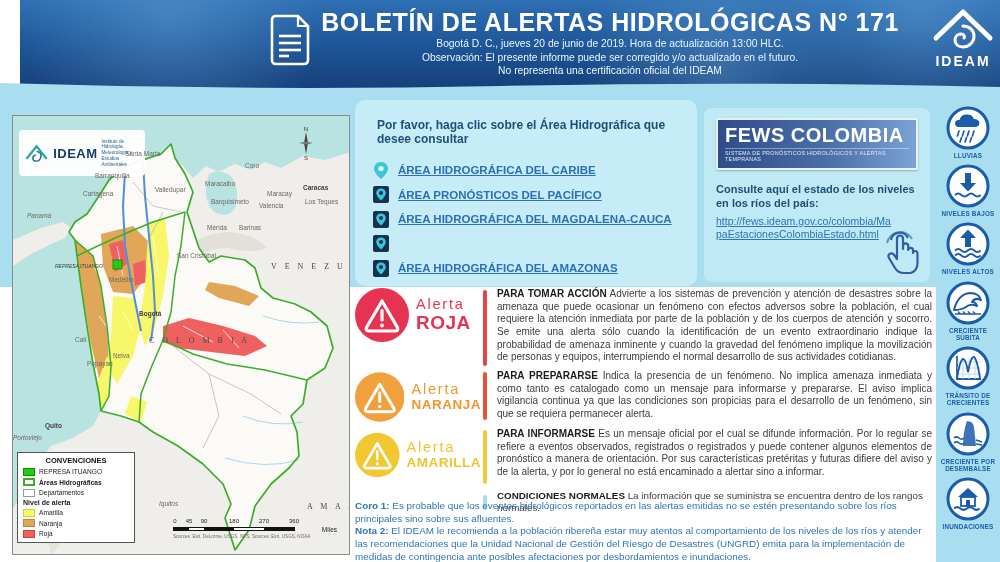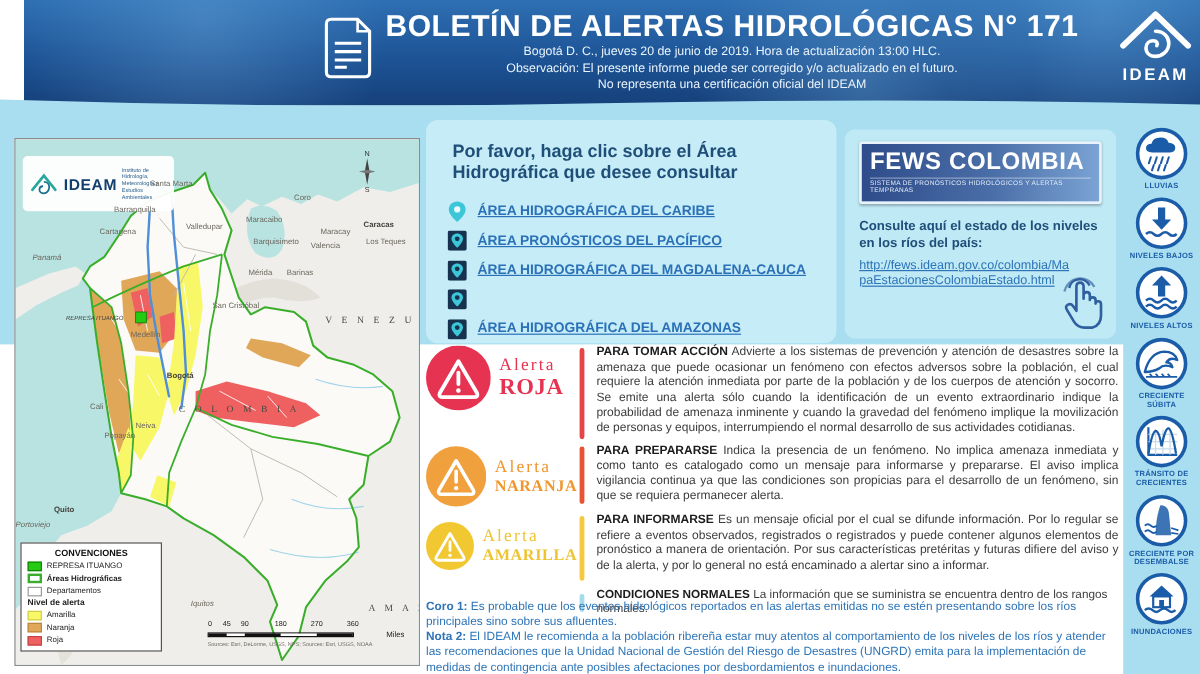--- a/index.html
+++ b/index.html
@@ -68,21 +68,21 @@
   .sc-ticks { position:relative; height:8px; font-size:6px; color:#222; }
   .sc-ticks span { position:absolute; transform:translateX(-50%); }
   .sc-bar { display:flex; height:4px; width:122px; border:1px solid #111; margin-top:1px; }
   .sc-bar i { display:block; height:100%; }
   .sc-unit { position:absolute; right:8px; top:8px; font-size:6.5px; color:#222; }
   .sc-src { font-size:4.6px; color:#6f6b63; margin-top:3px; white-space:nowrap; }
 
   
   .links-panel { position:absolute; left:355px; top:100px; width:342px; height:186px;
     background:#c6edf7; border-radius:10px; padding:18px 16px 10px 18px; }
-  .instruction { font-size:15px; font-weight:bold; color:#1f4e79; padding-left:4px; }
+  .instruction { font-size:12px; font-weight:bold; color:#1f4e79; padding-left:4px; }
   .link-list { list-style:none; margin-top:12px; }
   .link-list li { display:flex; align-items:center; gap:9px; height:24.5px; cursor:pointer; }
   .ah-link { font-size:11.5px; font-weight:bold; color:#2b71b8; text-decoration:underline; }
 
   
   .fews-panel { position:absolute; left:704px; top:108px; width:226px; height:174px;
     background:#bfe9f5; border-radius:8px; padding:10px 12px; }
   .fews-banner { width:100%; height:52px; border:2px solid #e9f1fa; border-radius:2px;
     background:linear-gradient(90deg,#2e4c8a 0%, #4a6ea8 55%, #7ba3d4 100%);
     padding:4px 7px 3px 7px; box-shadow:0 1px 2px rgba(0,0,0,.25); }
@@ -90,21 +90,21 @@
   .fews-sub { font-size:5.4px; color:#dfe9f7; letter-spacing:.3px; border-top:1px solid rgba(255,255,255,.4);
     padding-top:1.5px; margin-top:1.5px; }
   .fews-prompt { font-size:11px; font-weight:bold; color:#1f4e79; margin-top:12px; line-height:1.3; }
   .fews-link { display:block; font-size:10.5px; color:#2d74b8; text-decoration:underline;
     margin-top:4px; line-height:1.3; word-break:break-all; width:178px; cursor:pointer; }
   .hand-icon { position:absolute; right:8px; bottom:6px; }
 
   
   .alerts { position:absolute; left:355px; top:288px; width:577px; }
   .alert-row { display:flex; align-items:flex-start; margin-bottom:4px; }
-  .badge { width:126px; flex:0 0 auto; display:flex; align-items:center; gap:7px;font-family:Liberation Serif, serif; }
+  .badge { width:126px; flex:0 0 auto; display:flex; align-items:center; gap:7px; }
   .badge-txt { display:flex; flex-direction:column; line-height:1.05; }
   .badge-name { font-size:14.5px; letter-spacing:1.8px; }
   .badge-level { font-weight:bold; letter-spacing:.5px; }
   .lvl-roja { color:#e73352; } .lvl-roja .badge-level { font-size:19px; color:#e73352; }
   .lvl-naranja { color:#f0962e; } .lvl-naranja .badge-level { font-size:13.5px; color:#f0962e; }
   .lvl-amarilla { color:#eec431; } .lvl-amarilla .badge-level { font-size:13.5px; color:#eec431; }
   .vbar { width:4px; border-radius:2px; flex:0 0 auto; margin:2px 10px 0 2px; }
   .vbar-roja { background:#e64545; height:76px; }
   .vbar-naranja { background:#e85336; height:48px; }
   .vbar-amarilla { background:#f5c93f; height:54px; }

